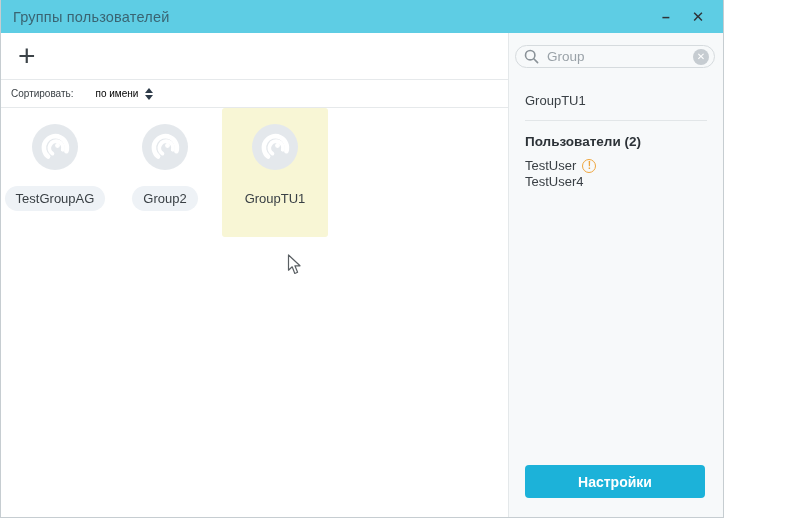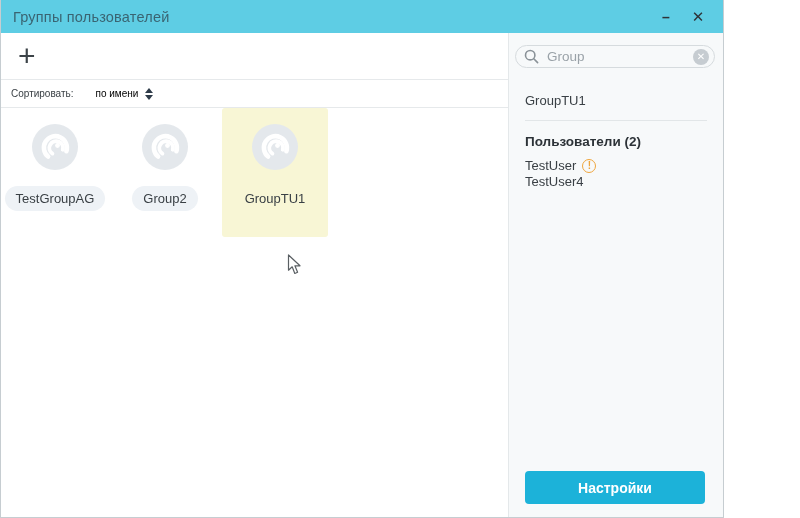--- a/index.html
+++ b/index.html
@@ -146,21 +146,21 @@
   .warning-icon {
     display: inline-flex; align-items: center; justify-content: center;
     width: 14px; height: 14px; border-radius: 50%;
     border: 1.5px solid #efa63e;
     color: #efa63e; font-size: 10px; font-weight: bold;
     margin-left: 6px;
   }
 
   .side-spacer { flex: 1; }
   .settings-btn {
-    margin: 0 18px 13px 16px;
+    margin: 0 18px 19px 16px;
     height: 33px;
     background: #1cb2d9;
     border: none; border-radius: 4px;
     color: #ffffff; font-size: 14px; font-weight: bold;
     cursor: pointer;
     font-family: "Liberation Sans", sans-serif;
   }
 
   
   .cursor {

